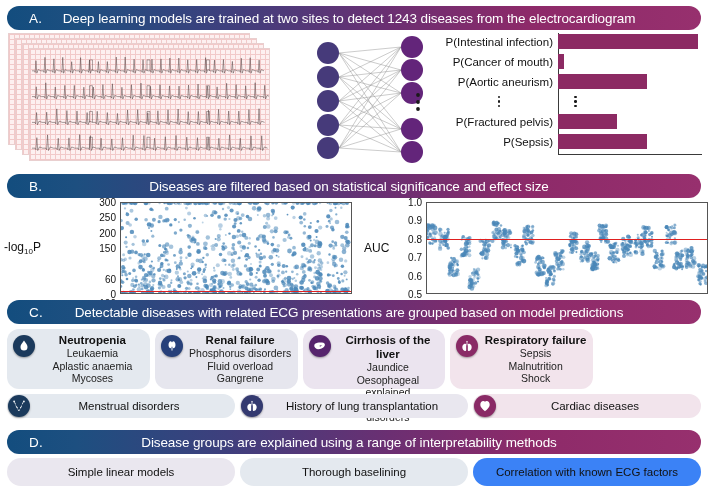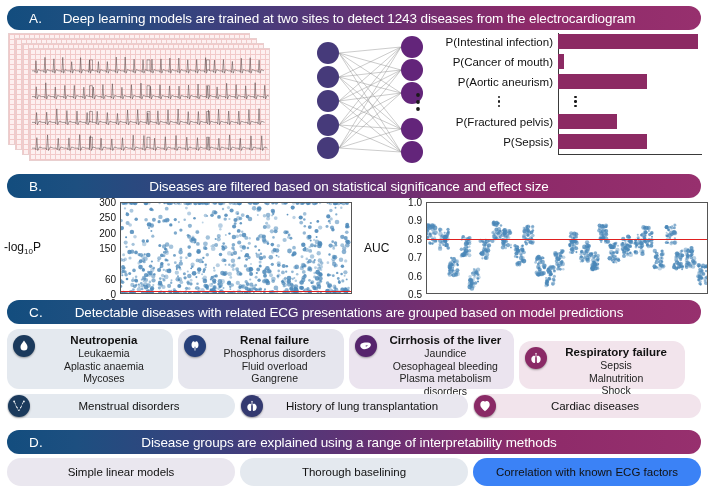--- a/index.html
+++ b/index.html
@@ -94,21 +94,21 @@
     position:absolute;right:2px;font-size:10px;color:#111;
     transform:translateY(-50%);white-space:nowrap;
   }
   .plotBox{
     position:absolute;top:0;bottom:0;border:1px solid #555;
     background:#ffffff;overflow:hidden;box-sizing:border-box;
   }
   .thresh{position:absolute;left:0;right:0;height:1.3px;background:#e02020;}
 
   
-  .groupRow1{position:absolute;left:7px;top:329px;width:678px;height:60px;display:flex;gap:5px;justify-content:space-between;}
+  .groupRow1{position:absolute;left:7px;top:329px;width:586px;height:60px;display:flex;gap:5px;justify-content:space-between;}
   .groupCard{
     flex:1;border-radius:12px;position:relative;
     padding:4px 6px 4px 34px;box-sizing:border-box;
   }
   .gcIcon{
     position:absolute;left:6px;top:6px;width:22px;height:22px;border-radius:50%;
     display:flex;align-items:center;justify-content:center;
     box-shadow:0 1px 2px rgba(0,0,0,.35);
   }
   .gcTitle{font-size:11.5px;font-weight:bold;text-align:center;color:#111;line-height:14px;}
@@ -2165,24 +2165,24 @@
       </div>
       <div class="groupCard" style="background: rgb(235, 228, 239);">
         <span class="gcIcon" style="background:#56246d">
           <svg viewBox="0 0 24 24" width="14" height="14" fill="#fff">
             <path d="M3.5 8.2c3.4-2.3 10-3 14.3-1.6 3.1 1 3.4 4.3 1.2 6.7-2.4 2.7-7 4.6-10.8 4.2C4.6 17.1 1.8 14 2.2 11.3c.1-1.2.6-2.3 1.3-3.1z"></path>
             <path d="M11 11.6l4.6-1.5-3.4 3.2z" fill="#56246d"></path>
           </svg>
         </span>
         <div class="gcTitle">Cirrhosis of the liver</div>
         <div class="gcItem">Jaundice</div>
-        <div class="gcItem">Oesophageal bleeding</div>
+        <div class="gcItem">Oesophageal explained</div>
         <div class="gcItem">Plasma metabolism disorders</div>
       </div>
-      <div class="groupCard" style="background: rgb(242, 228, 236); margin-top: 12px;">
+      <div class="groupCard" style="background: rgb(242, 228, 236);">
         <span class="gcIcon" style="background:#8a2a66">
           <svg viewBox="0 0 24 24" width="14" height="14" fill="#fff">
             <rect x="11.3" y="3" width="1.4" height="8" rx=".7"></rect>
             <path d="M10.6 9.3v9.9c0 .9-.8 1.6-1.7 1.4-2.3-.5-4.6-2.6-4.9-6.2-.2-2.4.9-4.5 2.5-5.6 1.5-1 4.1-.6 4.1.5z"></path>
             <path d="M13.4 9.3v9.9c0 .9.8 1.6 1.7 1.4 2.3-.5 4.6-2.6 4.9-6.2.2-2.4-.9-4.5-2.5-5.6-1.5-1-4.1-.6-4.1.5z"></path>
           </svg>
         </span>
         <div class="gcTitle">Respiratory failure</div>
         <div class="gcItem">Sepsis</div>
         <div class="gcItem">Malnutrition</div>

